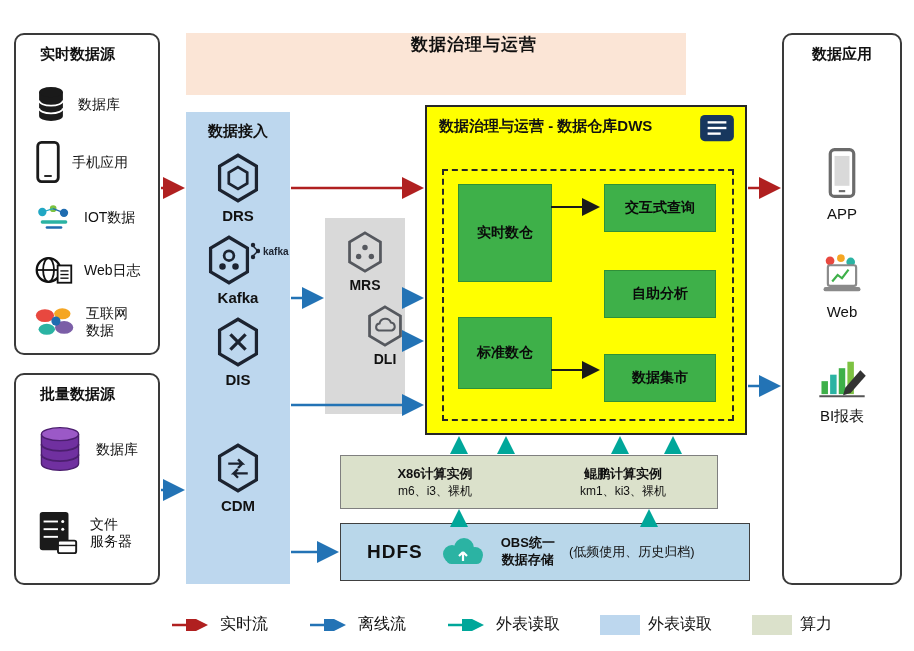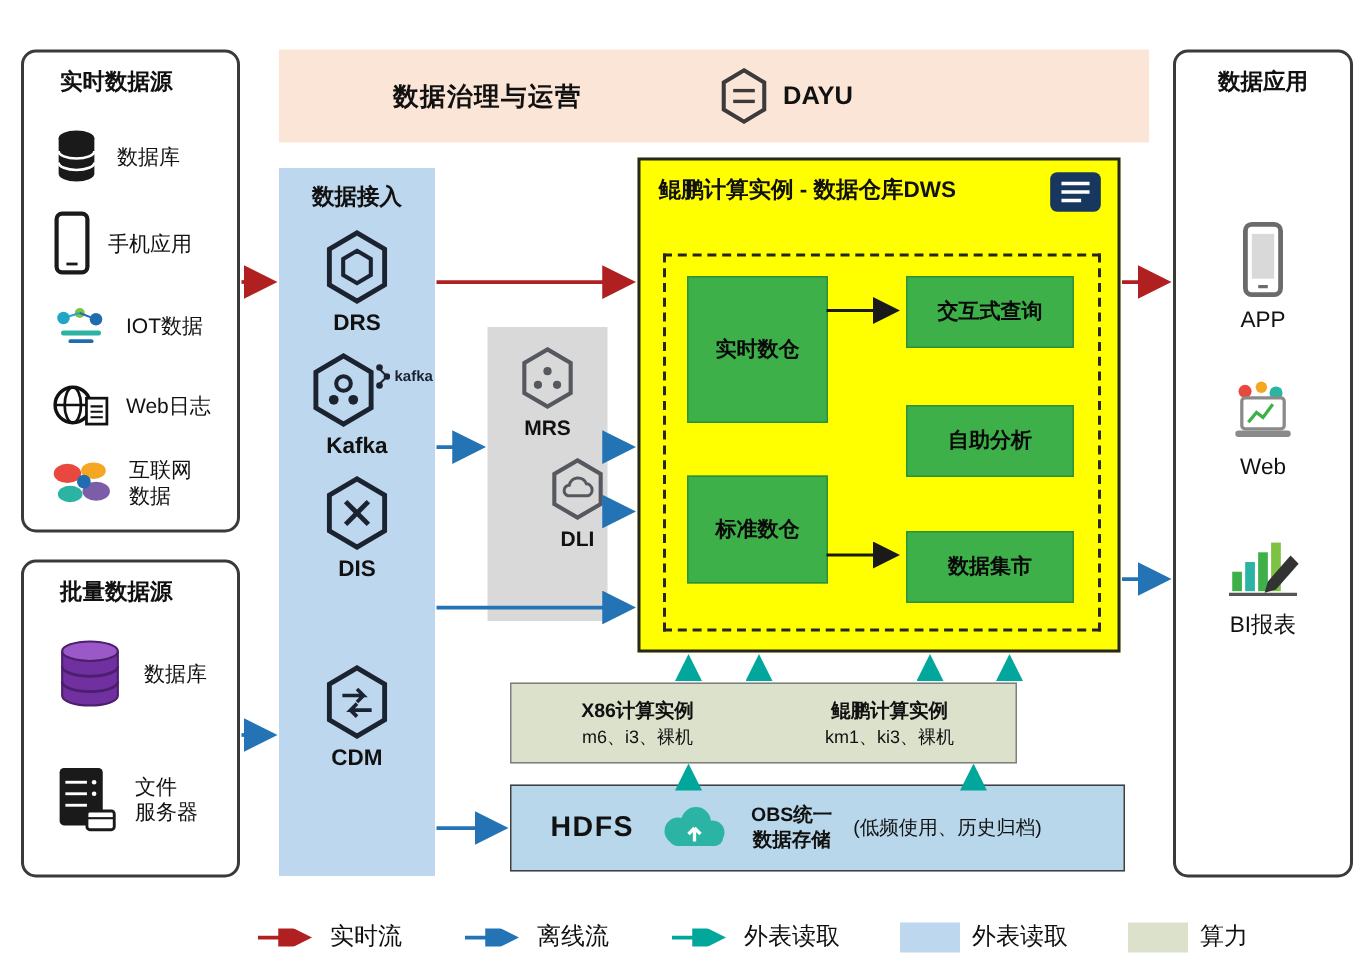--- a/index.html
+++ b/index.html
@@ -37,21 +37,21 @@
   .legend-item{display:flex;align-items:center;gap:8px;}
   .swatch{display:inline-block;width:40px;height:20px;}
   .overlay{position:absolute;left:0;top:0;z-index:6;pointer-events:none;}
   .kafka-badge{position:absolute;display:flex;align-items:center;gap:3px;font-size:10px;font-weight:bold;color:#1c2330;}
 </style>
 </head>
 <body>
 
 <div class="canvas">
 
-  <div class="abs banner" style="left:186px;top:33px;width:580px;height:62px;">
+  <div class="abs banner" style="left:186px;top:33px;width:500px;height:62px;flex-direction:column;">
     <span class="banner-title">数据治理与运营</span>
     <span class="dayu">
       <svg width="36" height="40" viewBox="0 0 40 44">
         <polygon points="20,3 35,12 35,32 20,41 5,32 5,12" fill="none" stroke="#3b3b3b" stroke-width="3"></polygon>
         <line x1="12" y1="18" x2="28" y2="18" stroke="#3b3b3b" stroke-width="2.5"></line>
         <line x1="12" y1="26" x2="28" y2="26" stroke="#3b3b3b" stroke-width="2.5"></line>
       </svg>
       <span>DAYU</span>
     </span>
   </div>
@@ -195,21 +195,21 @@
     <div class="svc" style="top:86px;padding-left:20px;">
       <svg width="40" height="44" viewBox="0 0 44 48">
         <polygon points="22,3 39,13 39,35 22,45 5,35 5,13" fill="none" stroke="#55585e" stroke-width="3"></polygon>
         <path d="M15 29 a4 4 0 0 1 1-7.8 a6.5 6.5 0 0 1 12.5 -1 a4.5 4.5 0 0 1 1 8.8 z" fill="none" stroke="#55585e" stroke-width="2.2"></path>
       </svg>
       <span class="svc-label" style="font-size:14px;">DLI</span>
     </div>
   </div>
 
   <div class="abs dws" style="left:425px;top:105px;width:322px;height:330px;">
-    <div class="dws-title">鲲鹏计算实例 - 数据仓库DWS</div>
+    <div class="dws-title">数据治理与运营 - 数据仓库DWS</div>
     <svg class="abs" style="right:8px;top:6px;" width="40" height="30" viewBox="0 0 40 32">
       <rect x="2" y="2" width="36" height="28" rx="5" fill="#17375e"></rect>
       <line x1="10" y1="10" x2="30" y2="10" stroke="#fff" stroke-width="2.5"></line>
       <line x1="10" y1="16" x2="30" y2="16" stroke="#fff" stroke-width="2.5"></line>
       <line x1="10" y1="22" x2="24" y2="22" stroke="#fff" stroke-width="2.5"></line>
     </svg>
     <div class="dashed" style="left:15px;top:62px;width:292px;height:252px;"></div>
     <div class="green-box" style="left:31px;top:77px;width:94px;height:98px;">
       <span>实时数仓</span>
     </div>
@@ -220,21 +220,21 @@
       <span>交互式查询</span>
     </div>
     <div class="green-box" style="left:177px;top:163px;width:112px;height:48px;">
       <span>自助分析</span>
     </div>
     <div class="green-box" style="left:177px;top:247px;width:112px;height:48px;">
       <span>数据集市</span>
     </div>
   </div>
 
-  <div class="abs compute" style="left:340px;top:455px;width:338px;height:54px;">
+  <div class="abs compute" style="left:340px;top:455px;width:378px;height:54px;">
     <div class="compute-half">
       <span class="compute-title">X86计算实例</span>
       <span class="compute-sub">m6、i3、裸机</span>
     </div>
     <div class="compute-half">
       <span class="compute-title">鲲鹏计算实例</span>
       <span class="compute-sub">km1、ki3、裸机</span>
     </div>
   </div>
 

